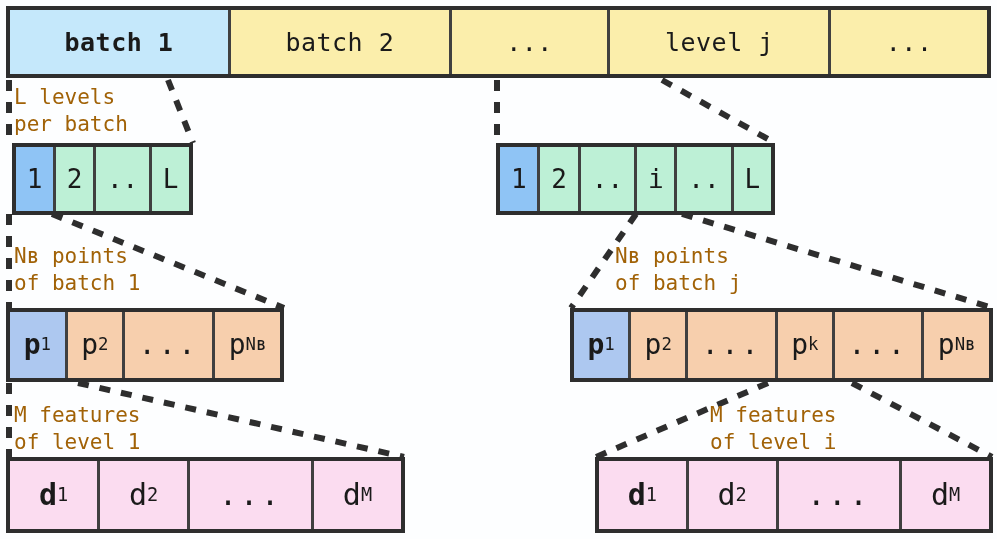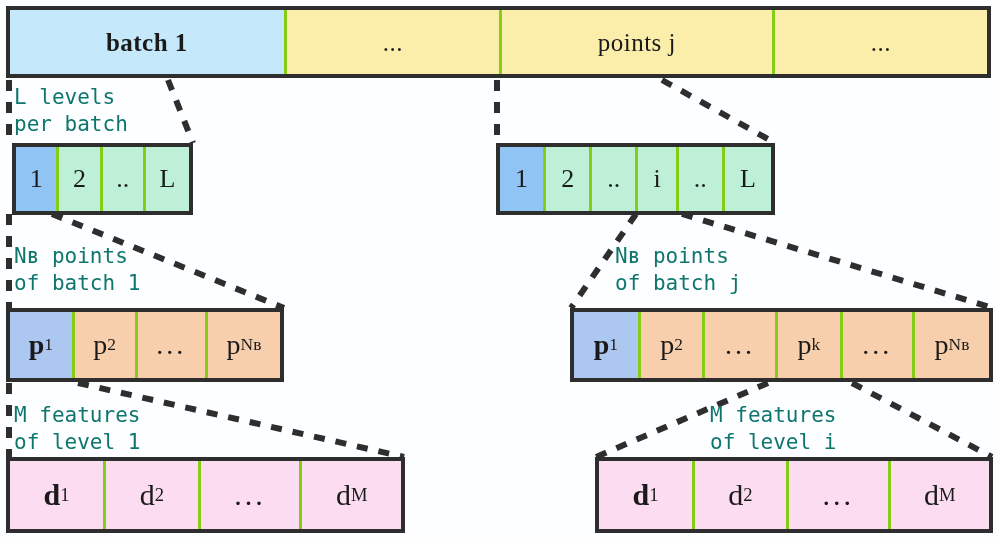--- a/index.html
+++ b/index.html
@@ -14,23 +14,22 @@
     background: #fdfeff;
     font-family: "DejaVu Sans Mono", "Liberation Mono", monospace;
     overflow: hidden;
   }
   
   .row {
     position: absolute;
     box-sizing: border-box;
     border: 4px solid #2e2e2e;
     display: flex;
-    background: #84cc16;
+    background: #404040;
     gap: 3px;
-    font-family: Liberation Serif, serif;
   }
   .cell {
     box-sizing: border-box;
     flex: 1 1 auto;
     display: flex;
     align-items: center;
     justify-content: center;
     color: #1a1a1a;
     white-space: nowrap;
     line-height: 1;
@@ -70,21 +69,21 @@
   .bold { font-weight: bold; }
 
   
   .dots { letter-spacing: 3px; }
 
   
   .caption {
     position: absolute;
     font-size: 21px;
     line-height: 1.28;
-    color: #0f766e;
+    color: #a16207;
     white-space: pre;
   }
   #cap-levels-left  { left: 14px;  top: 84px;  }
   #cap-points-left  { left: 14px;  top: 243px; }
   #cap-feats-left   { left: 14px;  top: 402px; }
   #cap-points-right { left: 615px; top: 243px; }
   #cap-feats-right  { left: 710px; top: 402px; }
 
   
   sub { font-size: 0.62em; vertical-align: -0.18em; }
@@ -120,22 +119,23 @@
       <path d="M 9 383 L 9 457"></path>
       <path d="M 78 383 L 404 457"></path>
 
       <path d="M 768 383 L 596 457"></path>
       <path d="M 852 383 L 992 457"></path>
     </g>
   </svg>
 
   <div class="row" id="batch-row">
     <div class="cell fill-blue-light sel">batch 1</div>
+    <div class="cell fill-yellow">batch 2</div>
     <div class="cell fill-yellow dots">...</div>
-    <div class="cell fill-yellow">points j</div>
+    <div class="cell fill-yellow">level j</div>
     <div class="cell fill-yellow dots">...</div>
   </div>
 
   <div class="caption" id="cap-levels-left">L levels
 per batch</div>
 
   <div class="row level-row" id="level-row-left">
     <div class="cell fill-blue">1</div>
     <div class="cell fill-green">2</div>
     <div class="cell fill-green">..</div>

